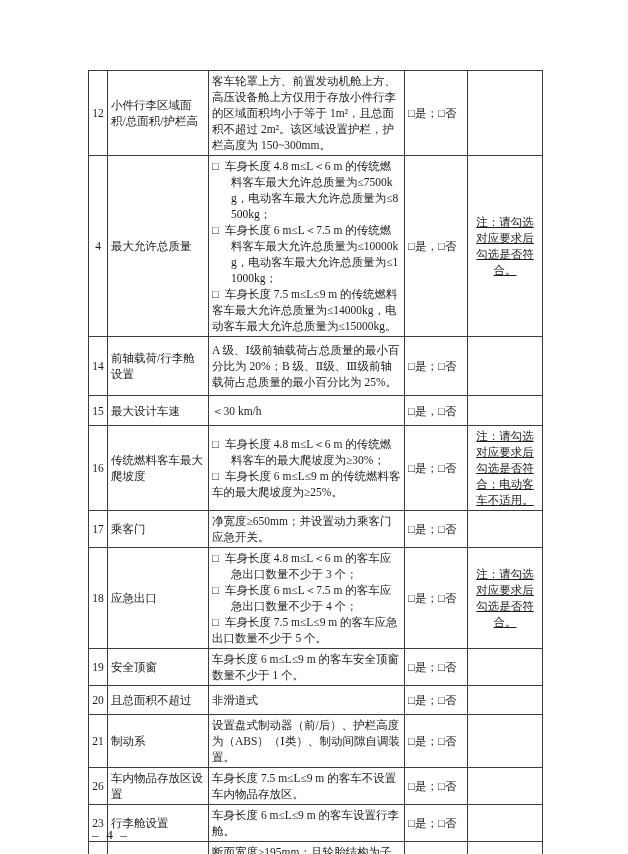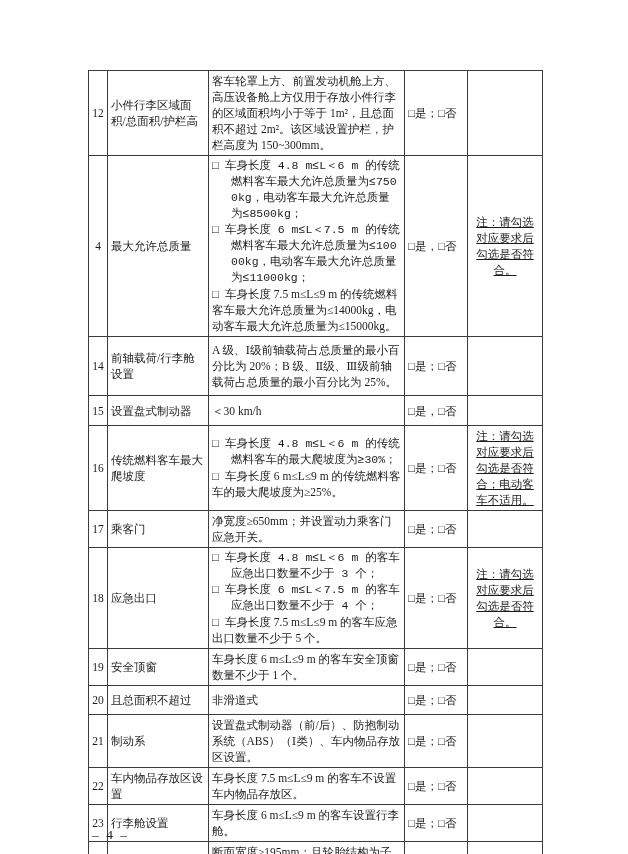--- a/index.html
+++ b/index.html
@@ -45,21 +45,20 @@
     text-align: left;
     white-space: nowrap;
     padding: 2px 1px;
     font-family: Liberation Serif, serif;
   }
   td.note-cell { text-align: center; padding: 2px 3px; text-decoration: underline; }
   .bullet { display: block; }
   .bullet.hang {
     padding-left: 19px;
     text-indent: -19px;
-    font-family: Liberation Mono, monospace;
   }
   .bullet-marker { margin-right: 6px; }
   .page-number {
     position: absolute;
     left: 92px;
     top: 827px;
     font-size: 13.5px;
     letter-spacing: 2px;
     color: #1c1c1c;
   }
@@ -97,21 +96,21 @@
         </tr>
         <tr style="height: 59px;">
           <td class="no-cell">14</td>
           <td class="item-cell">前轴载荷/行李舱设置</td>
           <td class="req-cell req-center">A 级、Ⅰ级前轴载荷占总质量的最小百分比为 20%；B 级、Ⅱ级、Ⅲ级前轴载荷占总质量的最小百分比为 25%。</td>
           <td class="yesno-cell"><span>□</span><span>是</span><span>；</span><span>□</span><span>否</span></td>
           <td class="note-cell"></td>
         </tr>
         <tr style="height: 30px;">
           <td class="no-cell">15</td>
-          <td class="item-cell">设置盘式制动器</td>
+          <td class="item-cell">最大设计车速</td>
           <td class="req-cell req-center">＜30 km/h</td>
           <td class="yesno-cell"><span>□</span><span>是</span><span>，</span><span>□</span><span>否</span></td>
           <td class="note-cell"></td>
         </tr>
         <tr style="height: 66px;">
           <td class="no-cell">16</td>
           <td class="item-cell">传统燃料客车最大爬坡度</td>
           <td class="req-cell">
             <div class="bullet hang"><span class="bullet-marker">□</span>车身长度 4.8 m≤L＜6 m 的传统燃料客车的最大爬坡度为≥30%；</div>
             <div class="bullet"><span class="bullet-marker">□</span>车身长度 6 m≤L≤9 m 的传统燃料客车的最大爬坡度为≥25%。</div>
@@ -147,26 +146,26 @@
         <tr style="height: 29px;">
           <td class="no-cell">20</td>
           <td class="item-cell">且总面积不超过</td>
           <td class="req-cell req-center">非滑道式</td>
           <td class="yesno-cell"><span>□</span><span>是</span><span>；</span><span>□</span><span>否</span></td>
           <td class="note-cell"></td>
         </tr>
         <tr style="height: 30px;">
           <td class="no-cell">21</td>
           <td class="item-cell">制动系</td>
-          <td class="req-cell req-center">设置盘式制动器（前/后）、防抱制动系统（ABS）（Ⅰ类）、车内物品存放区设置。</td>
+          <td class="req-cell req-center">设置盘式制动器（前/后）、护栏高度为（ABS）（Ⅰ类）、制动间隙自调装置。</td>
           <td class="yesno-cell"><span>□</span><span>是</span><span>；</span><span>□</span><span>否</span></td>
           <td class="note-cell"></td>
         </tr>
         <tr style="height: 29px;">
-          <td class="no-cell">22</td>
+          <td class="no-cell">26</td>
           <td class="item-cell">车内物品存放区设置</td>
           <td class="req-cell req-center">车身长度 7.5 m≤L≤9 m 的客车不设置车内物品存放区。</td>
           <td class="yesno-cell"><span>□</span><span>是</span><span>；</span><span>□</span><span>否</span></td>
           <td class="note-cell"></td>
         </tr>
         <tr style="height: 29px; margin-top: 28px;">
           <td class="no-cell">23</td>
           <td class="item-cell">行李舱设置</td>
           <td class="req-cell req-center">车身长度 6 m≤L≤9 m 的客车设置行李舱。</td>
           <td class="yesno-cell"><span>□</span><span>是</span><span>；</span><span>□</span><span>否</span></td>

